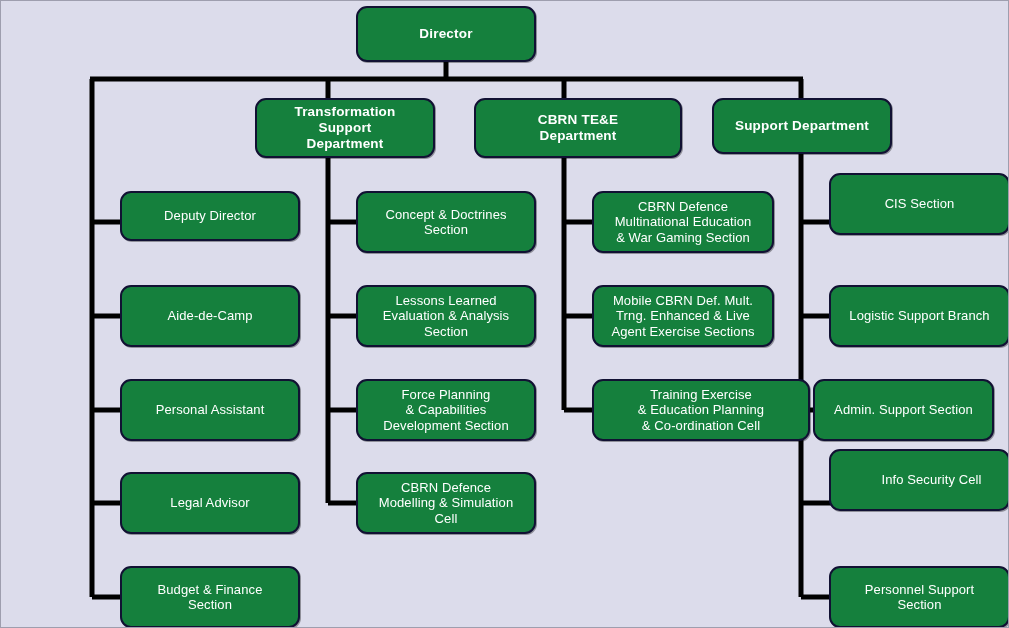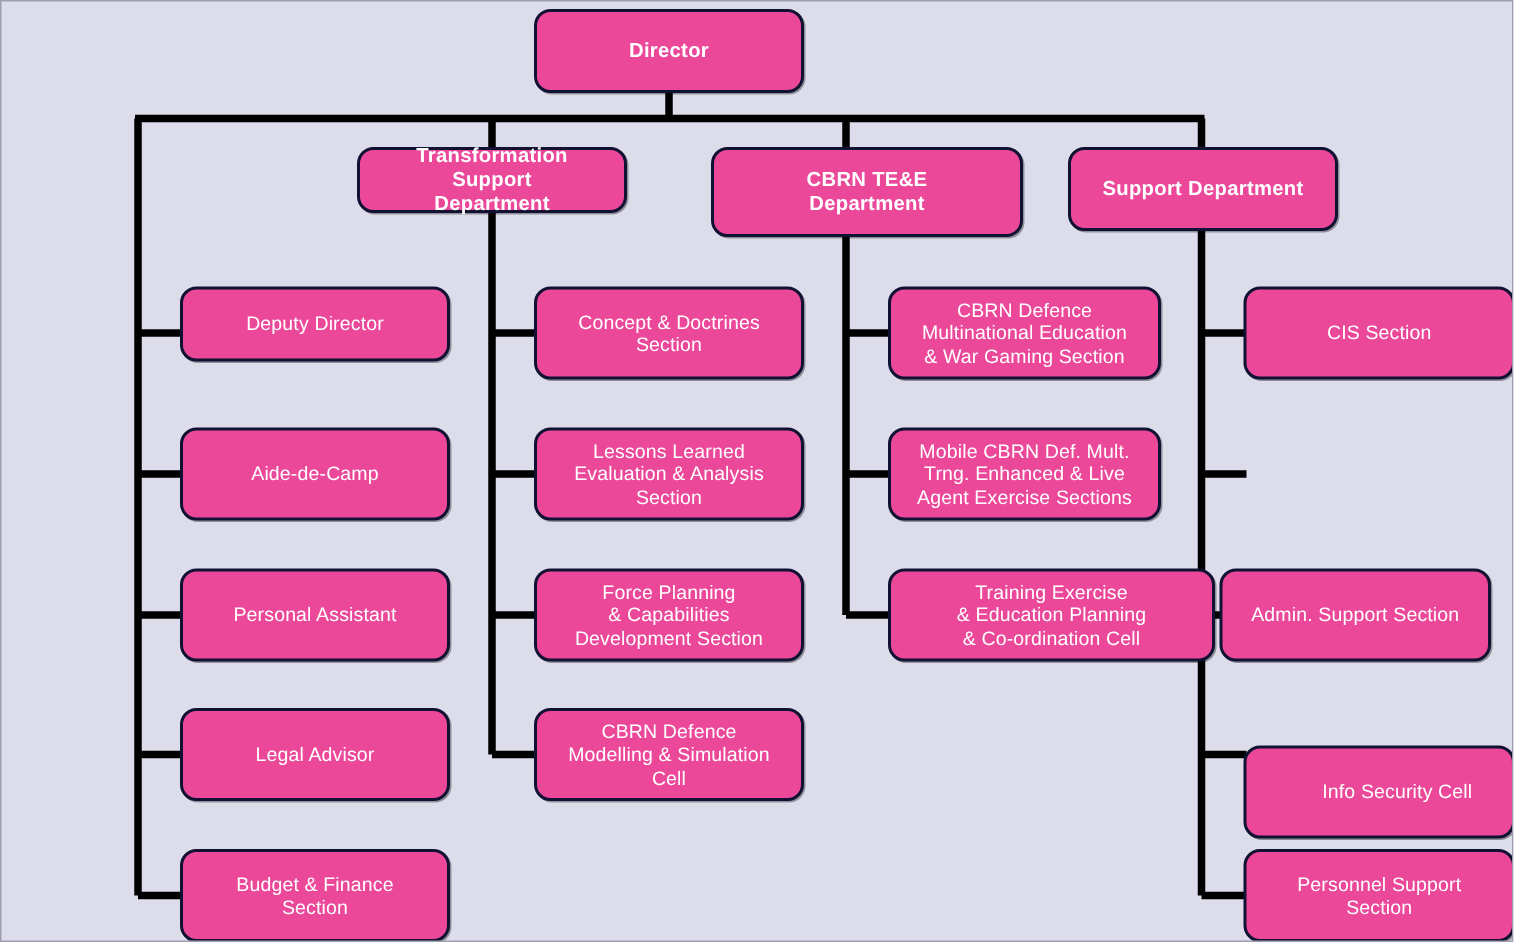--- a/index.html
+++ b/index.html
@@ -28,21 +28,21 @@
     height: 628px;
     z-index: 1;
     pointer-events: none;
   }
 
   
   .node {
     position: absolute;
     z-index: 2;
     box-sizing: border-box;
-    background: #ec4899;
+    background: #15803d;
     border: 2px solid #111133;
     border-radius: 11px;
     color: #ffffff;
     display: flex;
     align-items: center;
     justify-content: center;
     text-align: center;
     line-height: 1.18;
     box-shadow: 1px 1px 0 rgba(0,0,0,0.35);
   }
@@ -102,21 +102,21 @@
       <line x1="800" y1="502" x2="830" y2="502"></line>
       <line x1="800" y1="596" x2="830" y2="596"></line>
     </g>
   </svg>
 
   <div class="node level-0" style="left:355px; top:5px; width:180px; height:56px;">
     <span class="node-label">Director</span>
   </div>
 
 
-  <div class="node level-1" style="left:237px; top:97px; width:180px; height:44px;">
+  <div class="node level-1" style="left:254px; top:97px; width:180px; height:60px;">
     <span class="node-label">Transformation
 Support
 Department</span>
   </div>
 
   <div class="node level-1" style="left:473px; top:97px; width:208px; height:60px;">
     <span class="node-label">CBRN TE&amp;E
 Department</span>
   </div>
 
@@ -170,27 +170,30 @@
     <span class="node-label">Mobile CBRN Def. Mult.
 Trng. Enhanced &amp; Live
 Agent Exercise Sections</span>
   </div>
   <div class="node level-2" style="left:591px; top:378px; width:218px; height:62px;">
     <span class="node-label">Training Exercise
 &amp; Education Planning
 &amp; Co-ordination Cell</span>
   </div>
 
-  <div class="node level-2" style="left:828px; top:190px; width:181px; height:62px;">
+  <div class="node level-2" style="left:828px; top:172px; width:181px; height:62px;">
     <span class="node-label">CIS Section</span>
+  </div>
+  <div class="node level-2" style="left:828px; top:284px; width:181px; height:62px;">
+    <span class="node-label">Logistic Support Branch</span>
   </div>
   <div class="node level-2" style="left:812px; top:378px; width:181px; height:62px;">
     <span class="node-label">Admin. Support Section</span>
   </div>
-  <div class="node level-2" style="left:828px; top:496px; width:181px; height:62px;padding-left:24px;">
+  <div class="node level-2" style="left:828px; top:448px; width:181px; height:62px;padding-left:24px;">
     <span class="node-label">Info Security Cell</span>
   </div>
   <div class="node level-2" style="left:828px; top:565px; width:181px; height:62px;">
     <span class="node-label">Personnel Support
 Section</span>
   </div>
 
 </div>
 
 </body></html>

